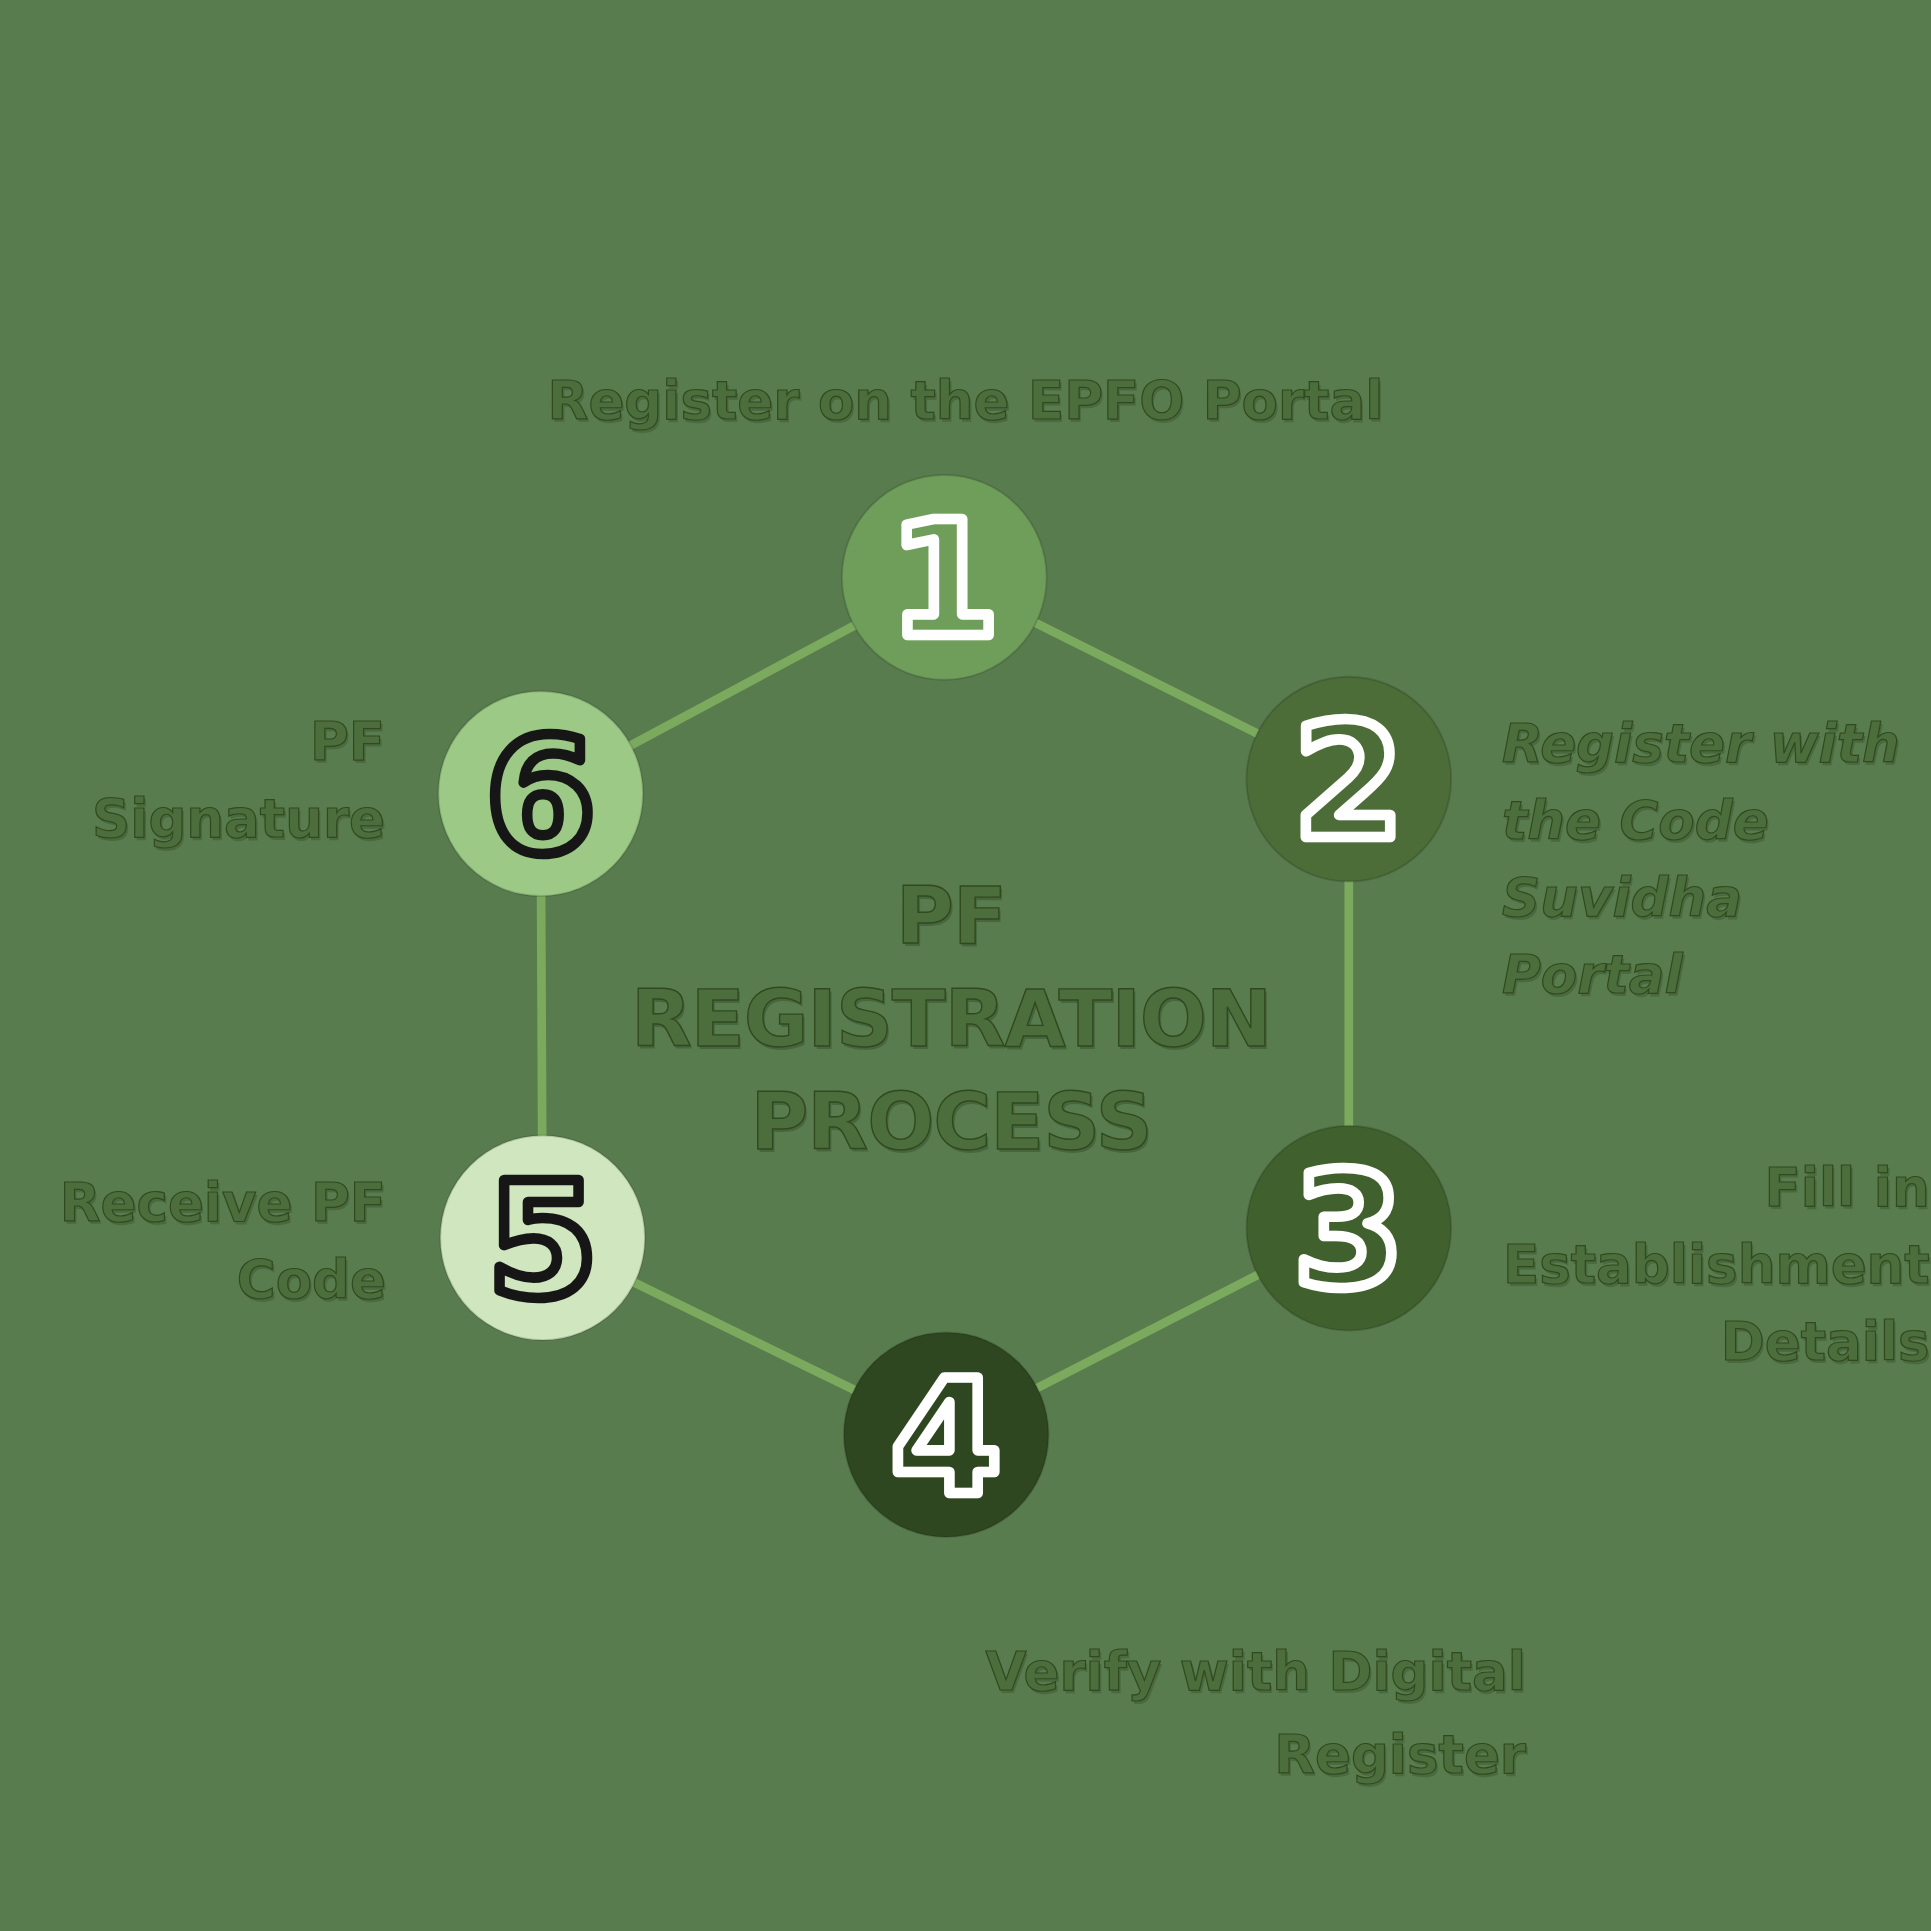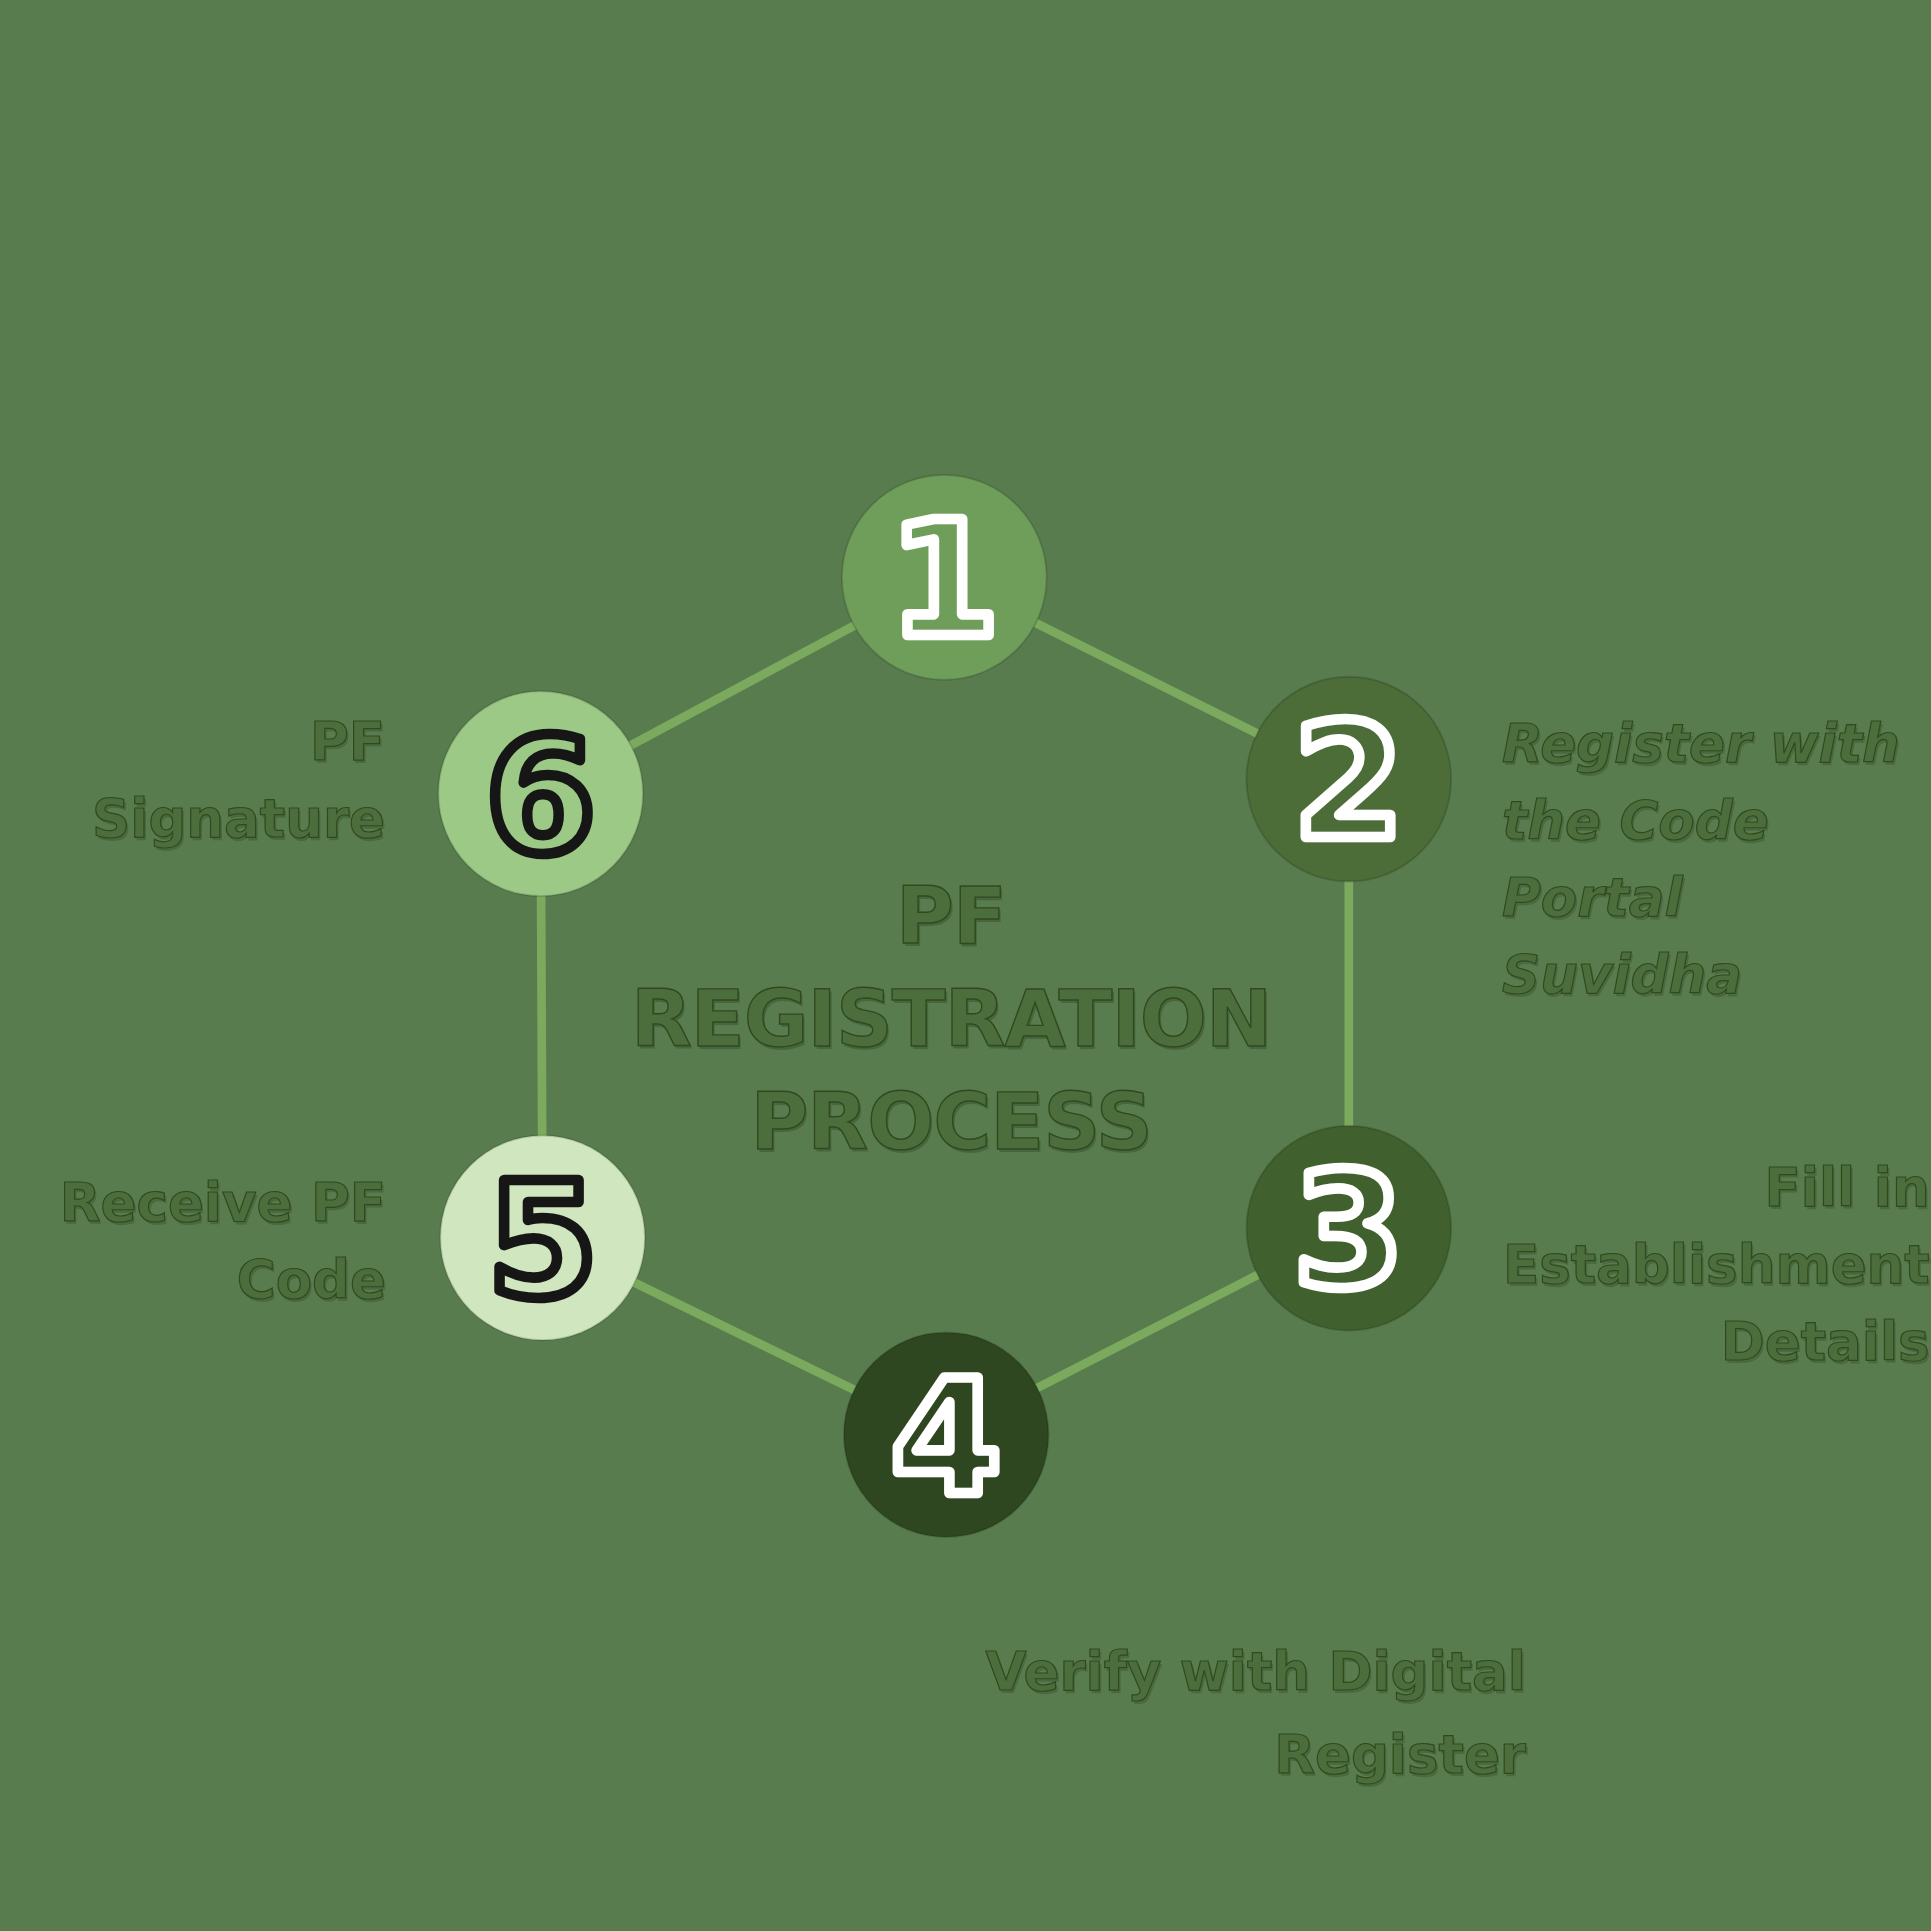--- a/index.html
+++ b/index.html
@@ -84,26 +84,29 @@
       <text x="560" y="882" stroke="#161616">6</text>
     </g>
   </svg>
 
   <div class="title">
     <div>PF</div>
     <div>REGISTRATION</div>
     <div>PROCESS</div>
   </div>
 
+  <div class="label label-1">
+    <div>Register on the EPFO Portal</div>
+  </div>
 
   <div class="label label-2">
     <div>Register with</div>
     <div>the Code</div>
+    <div>Suvidha</div>
     <div>Portal</div>
-    <div>Suvidha</div>
   </div>
 
   <div class="label label-3">
     <div>Fill in</div>
     <div>Establishment</div>
     <div>Details</div>
   </div>
 
   <div class="label label-4">
     <div>Verify with Digital</div>

